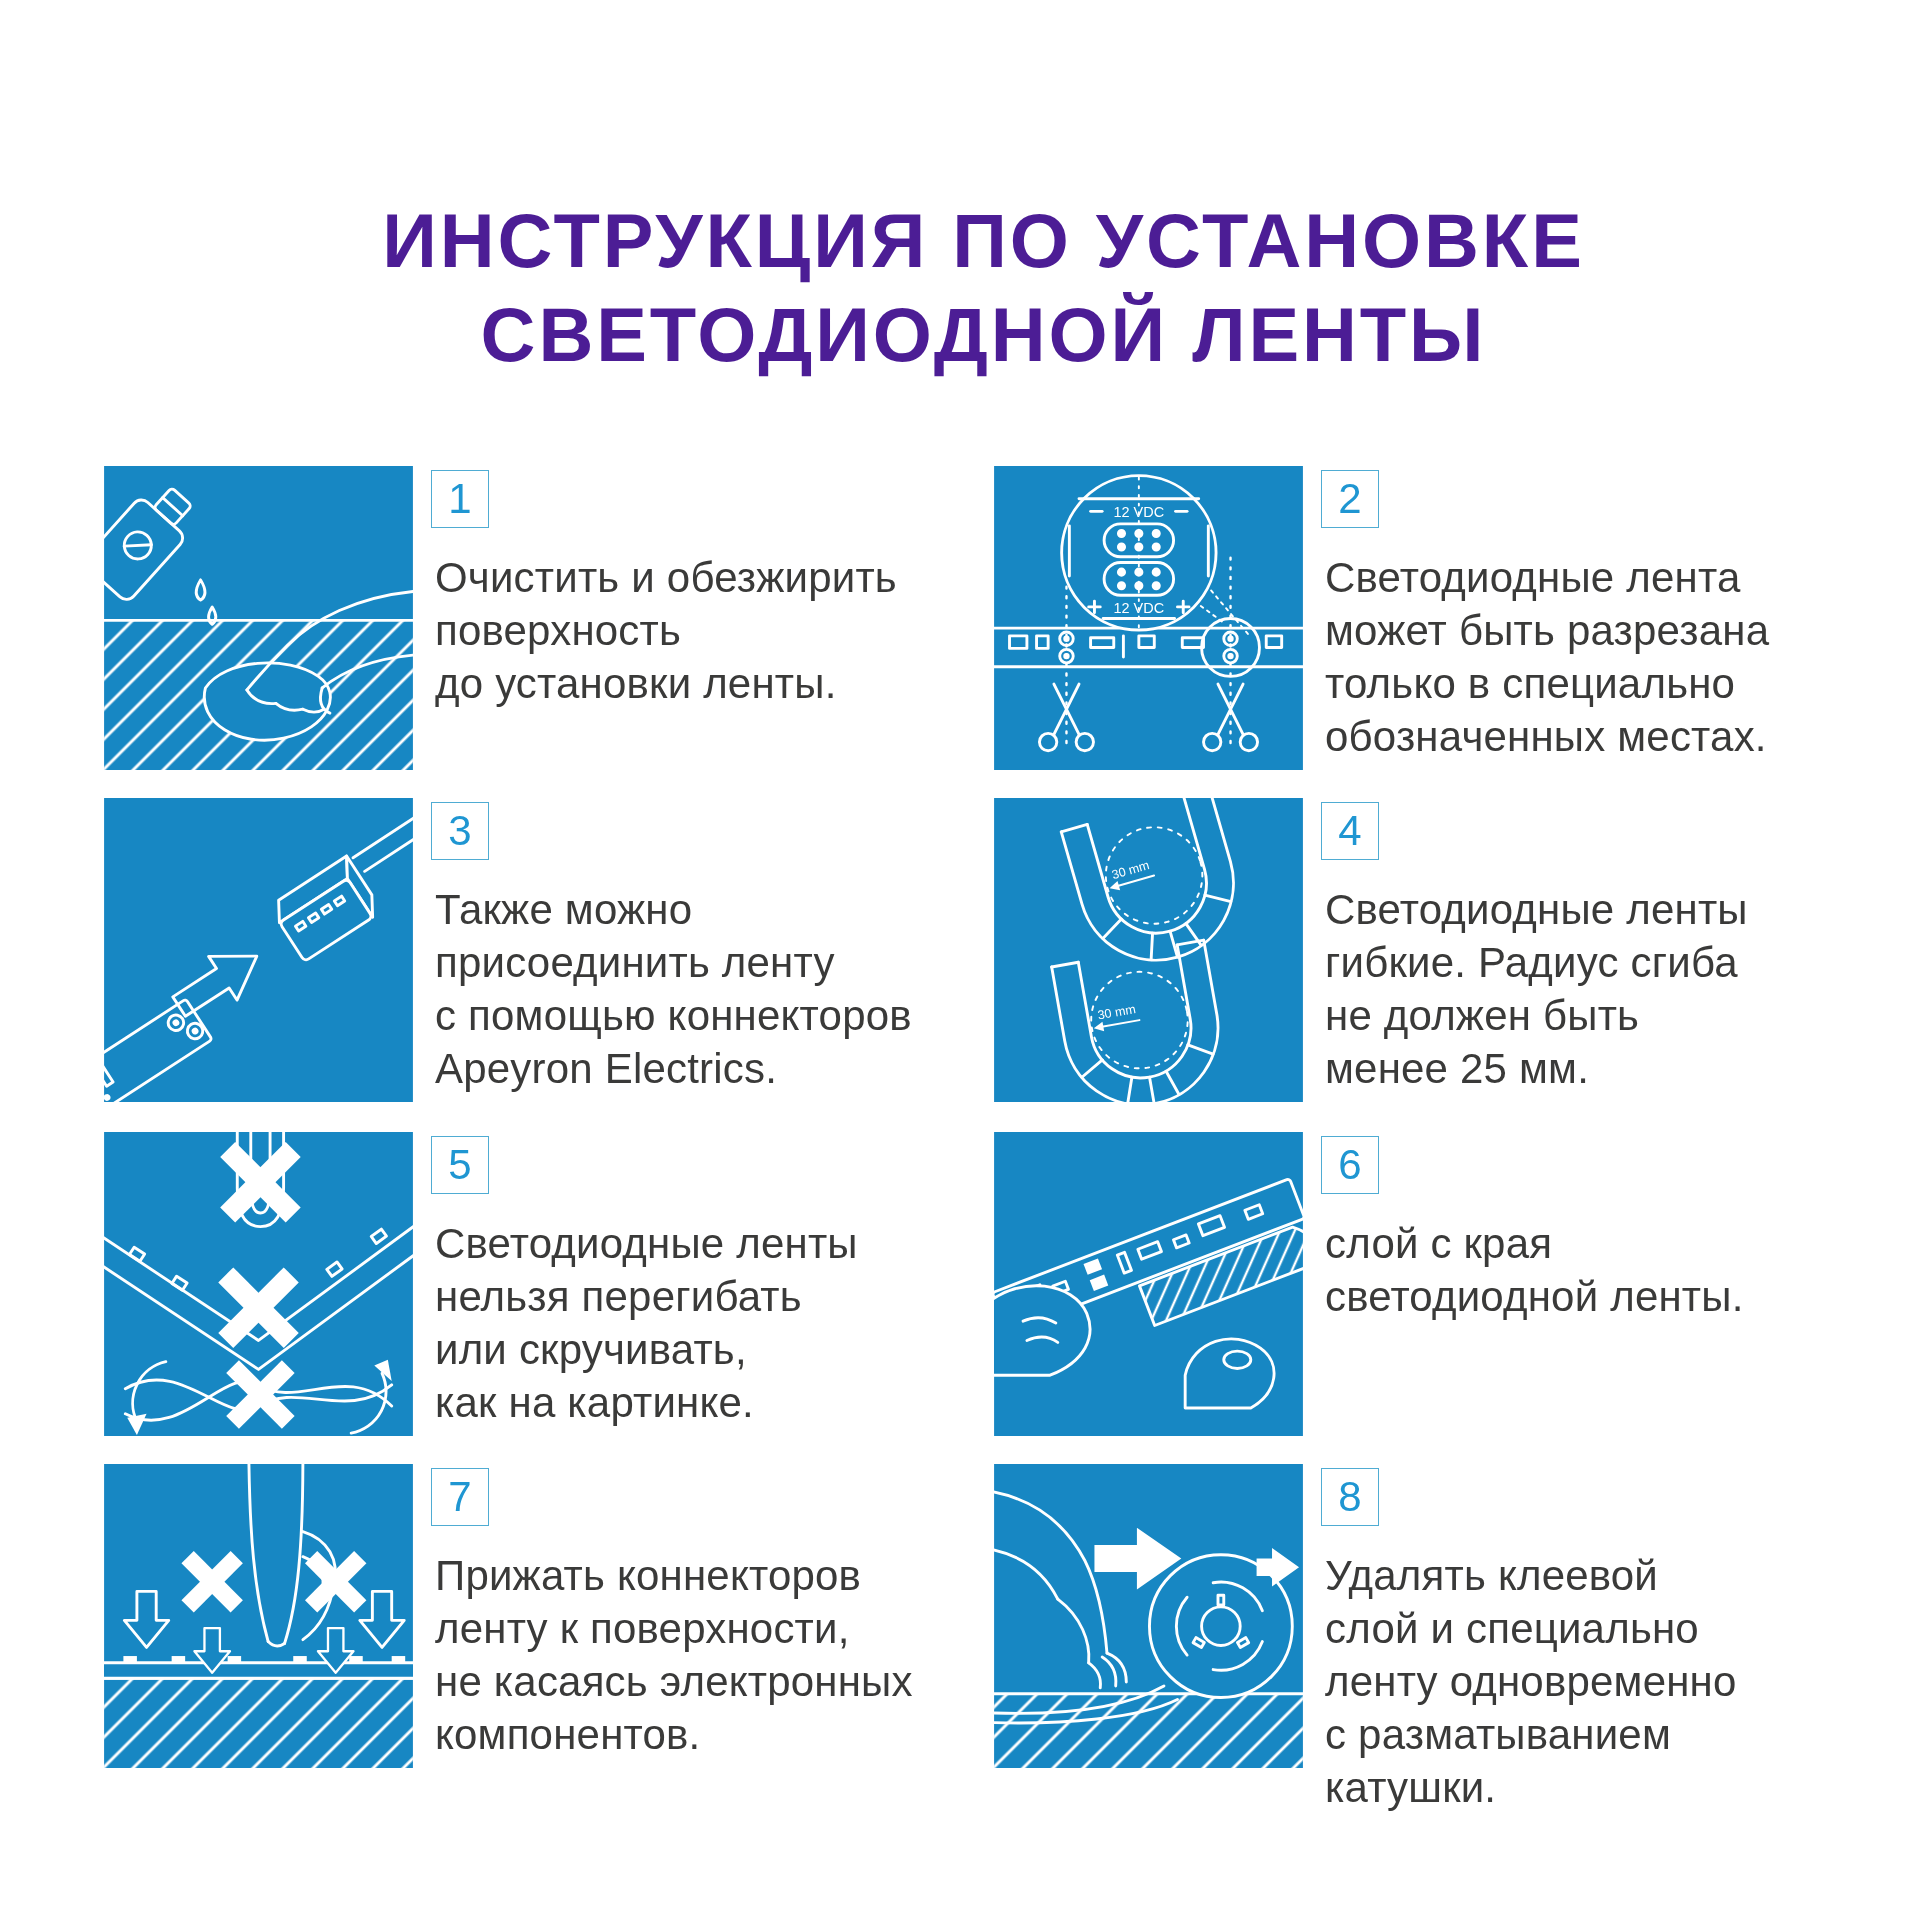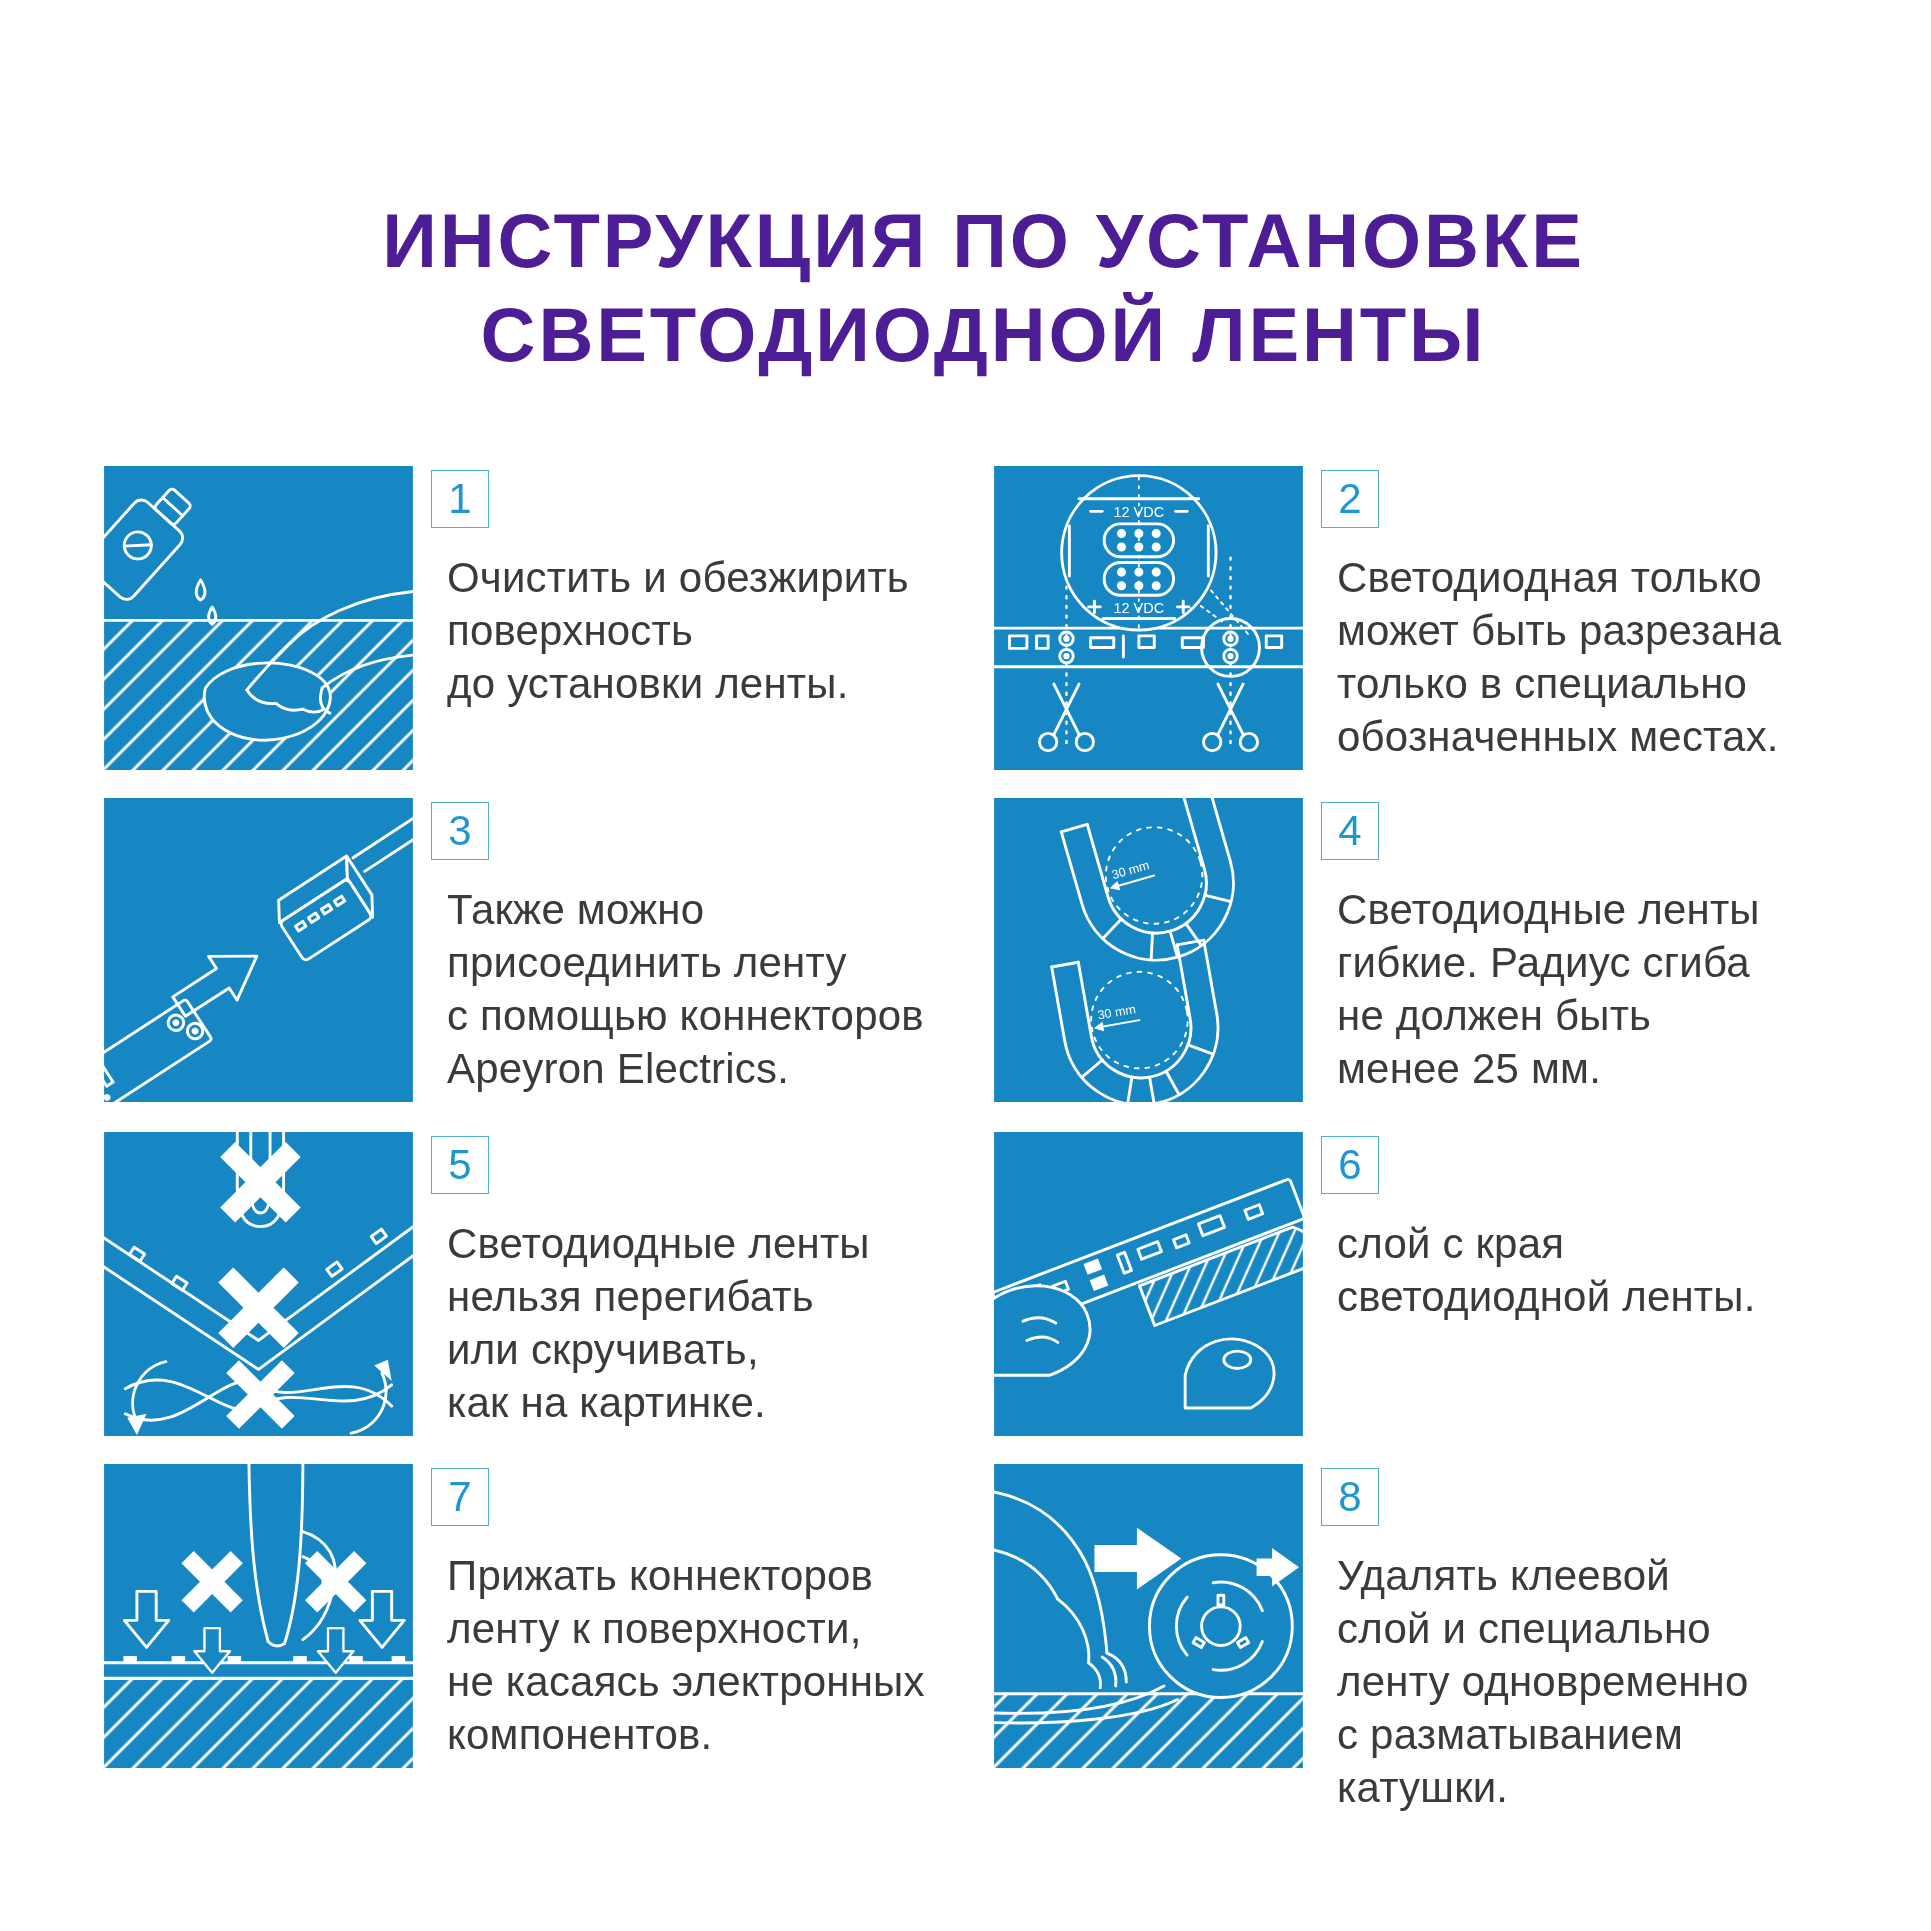--- a/index.html
+++ b/index.html
@@ -12,21 +12,21 @@
   .p1{left:104px;top:466px}.p2{left:994px;top:466px}
   .p3{left:104px;top:798px}.p4{left:994px;top:798px}
   .p5{left:104px;top:1132px}.p6{left:994px;top:1132px}
   .p7{left:104px;top:1464px}.p8{left:994px;top:1464px}
   .art{position:absolute;left:0;top:0;width:267px;height:304px;}
   .art svg{display:block;}
   .badge{position:absolute;left:327px;top:3.9px;width:58px;height:58px;box-sizing:border-box;
          border:1.9px solid #4FACD3;display:flex;align-items:center;justify-content:center;
          color:#1F96D2;font-size:42px;font-weight:400;}
   .lines{position:absolute;left:331px;top:85px;font-size:42px;line-height:53px;
-         color:#3A3A39;letter-spacing:0.2px;white-space:nowrap;margin-left:12px;}
+         color:#3A3A39;letter-spacing:0.2px;white-space:nowrap;}
   svg text{font-family:"Liberation Sans",sans-serif;}
 </style>
 </head>
 <body>
 
 <div class="page">
 
   <h1 class="title">
     <span>ИНСТРУКЦИЯ ПО УСТАНОВКЕ</span>
     <span>СВЕТОДИОДНОЙ ЛЕНТЫ</span>
@@ -137,21 +137,21 @@
           </g>
         </g>
         <text x="150" y="53" fill="#fff" font-size="15" text-anchor="middle">12 VDC</text>
         <text x="150" y="152" fill="#fff" font-size="15" text-anchor="middle">12 VDC</text>
       </svg>
     </div>
     <div class="badge">
       <span>2</span>
     </div>
     <div class="lines">
-      <div>Светодиодная только</div>
+      <div>Светодиодные лента</div>
       <div>может быть разрезана</div>
       <div>только в специально</div>
       <div>обозначенных местах.</div>
     </div>
   </section>
 
   <section class="step p3">
     <div class="art">
       <svg viewBox="0 0 320 315" width="309" height="304">
         <rect width="320" height="315" fill="#1787C3"></rect>

